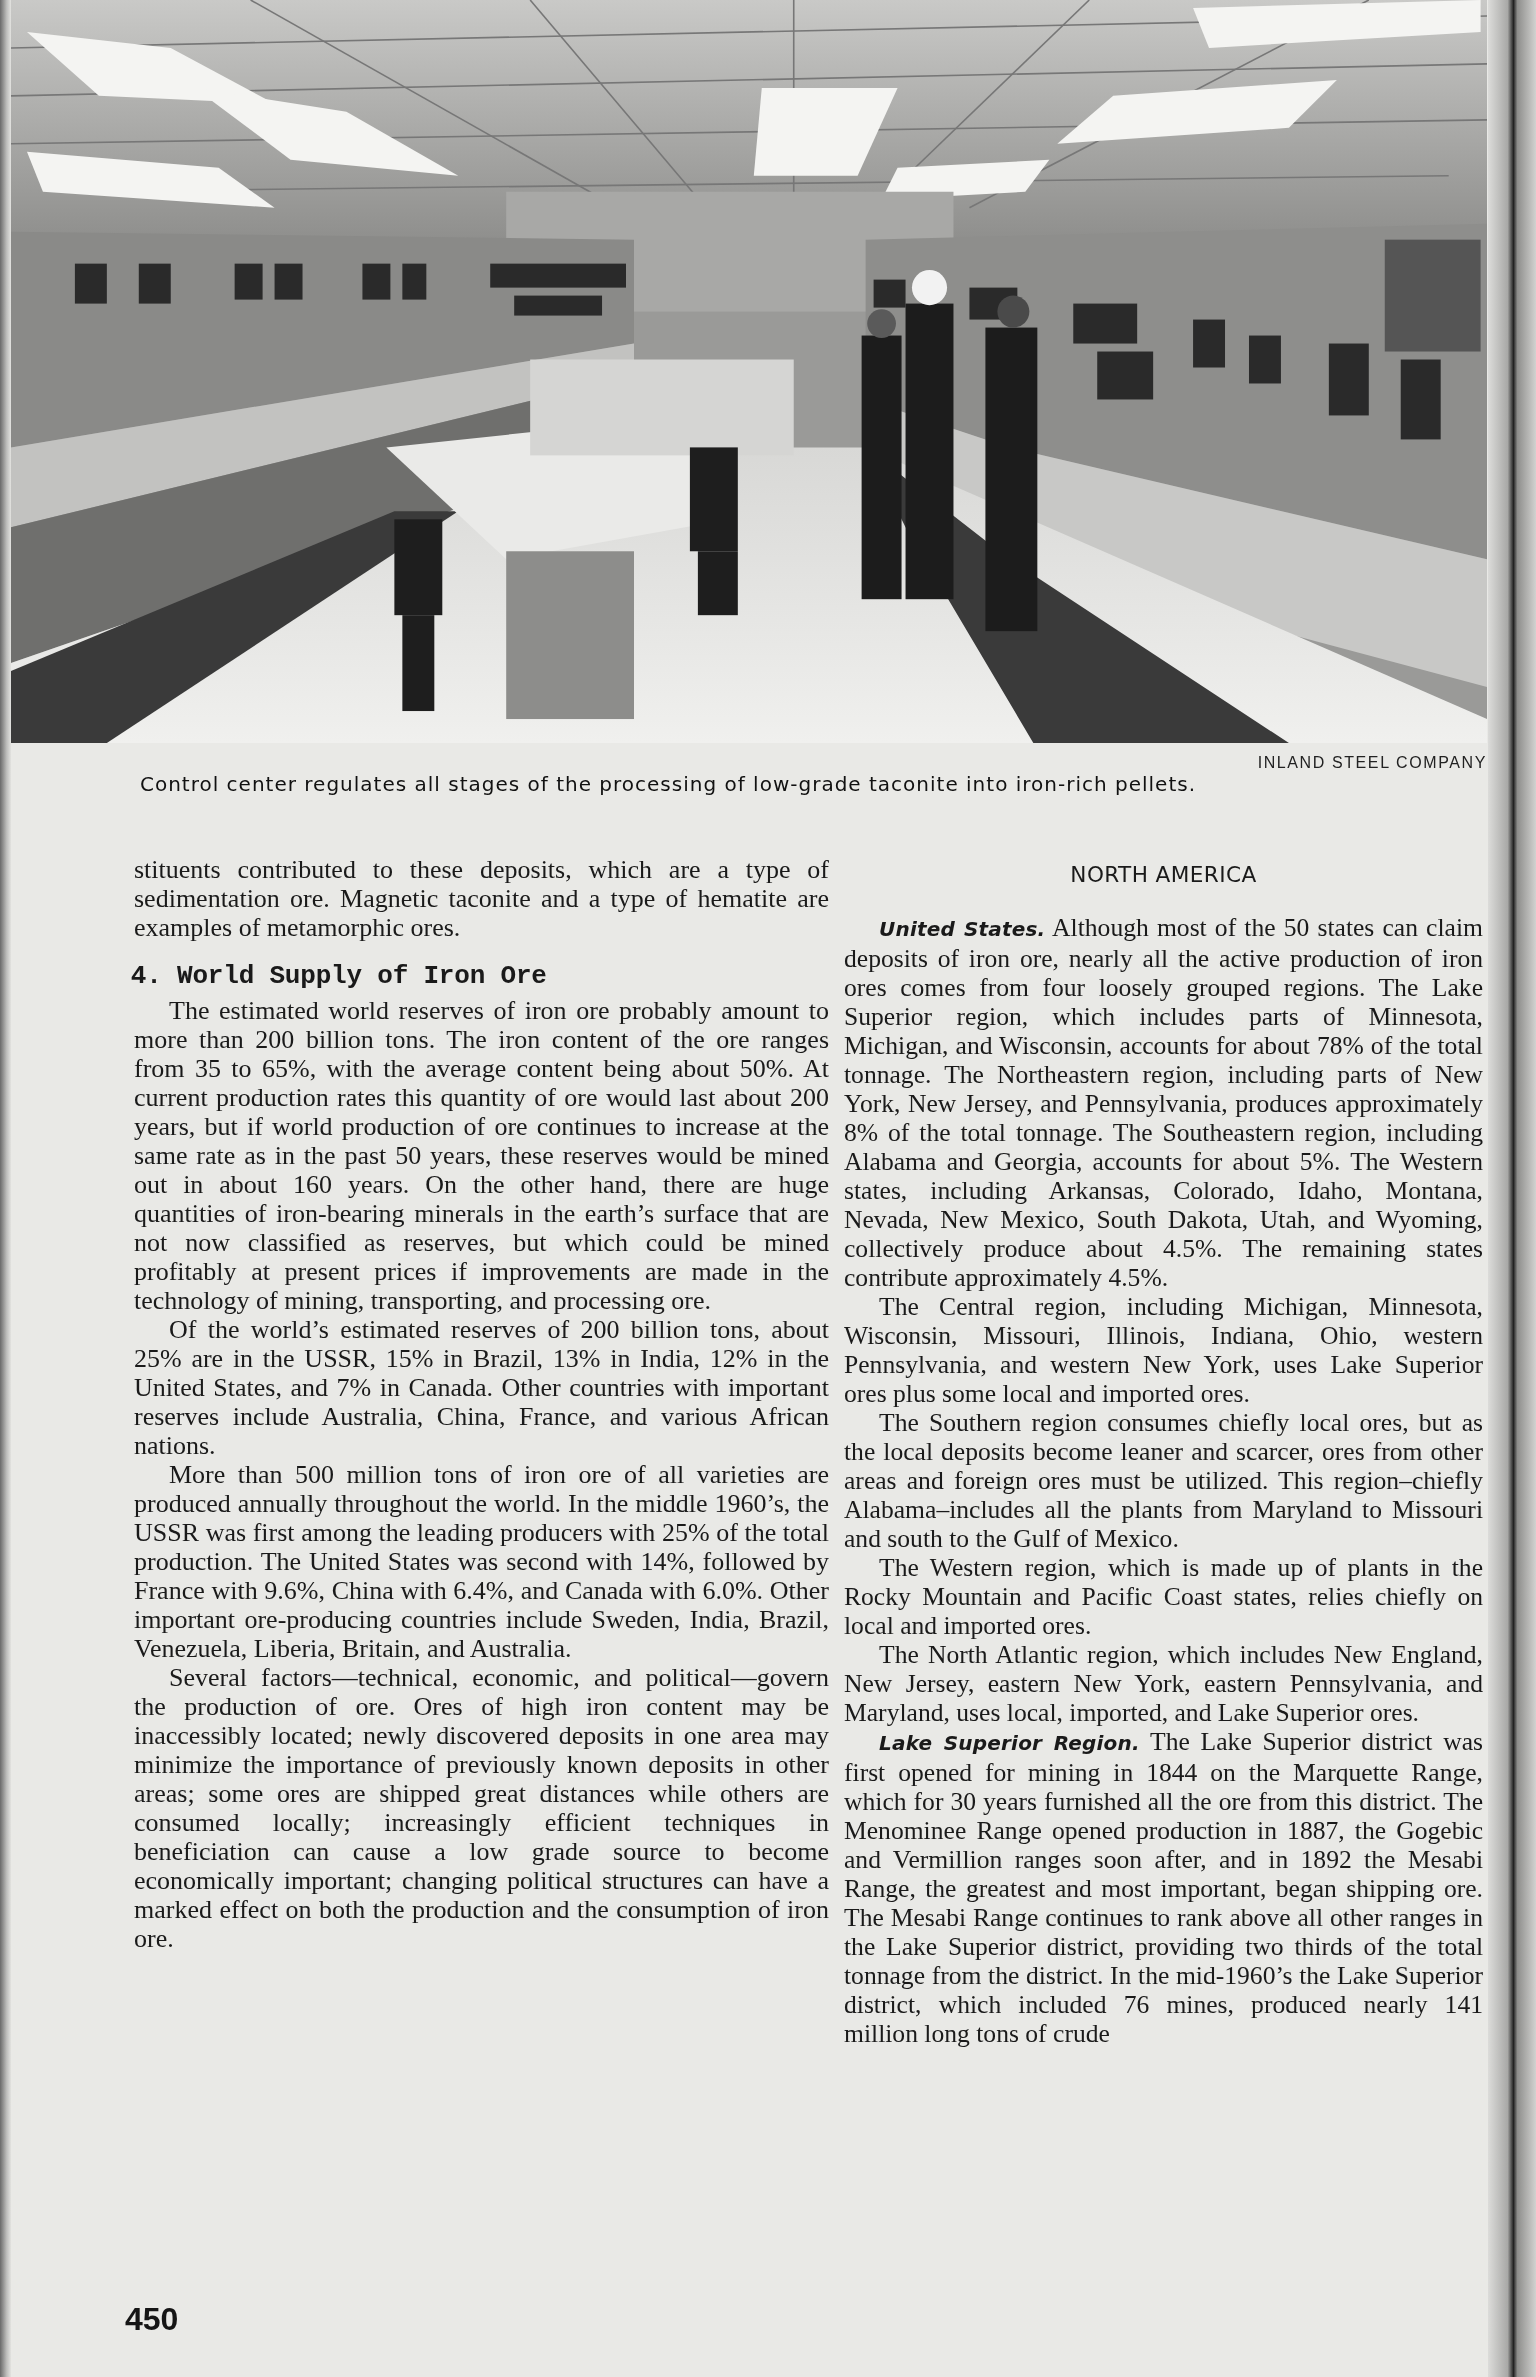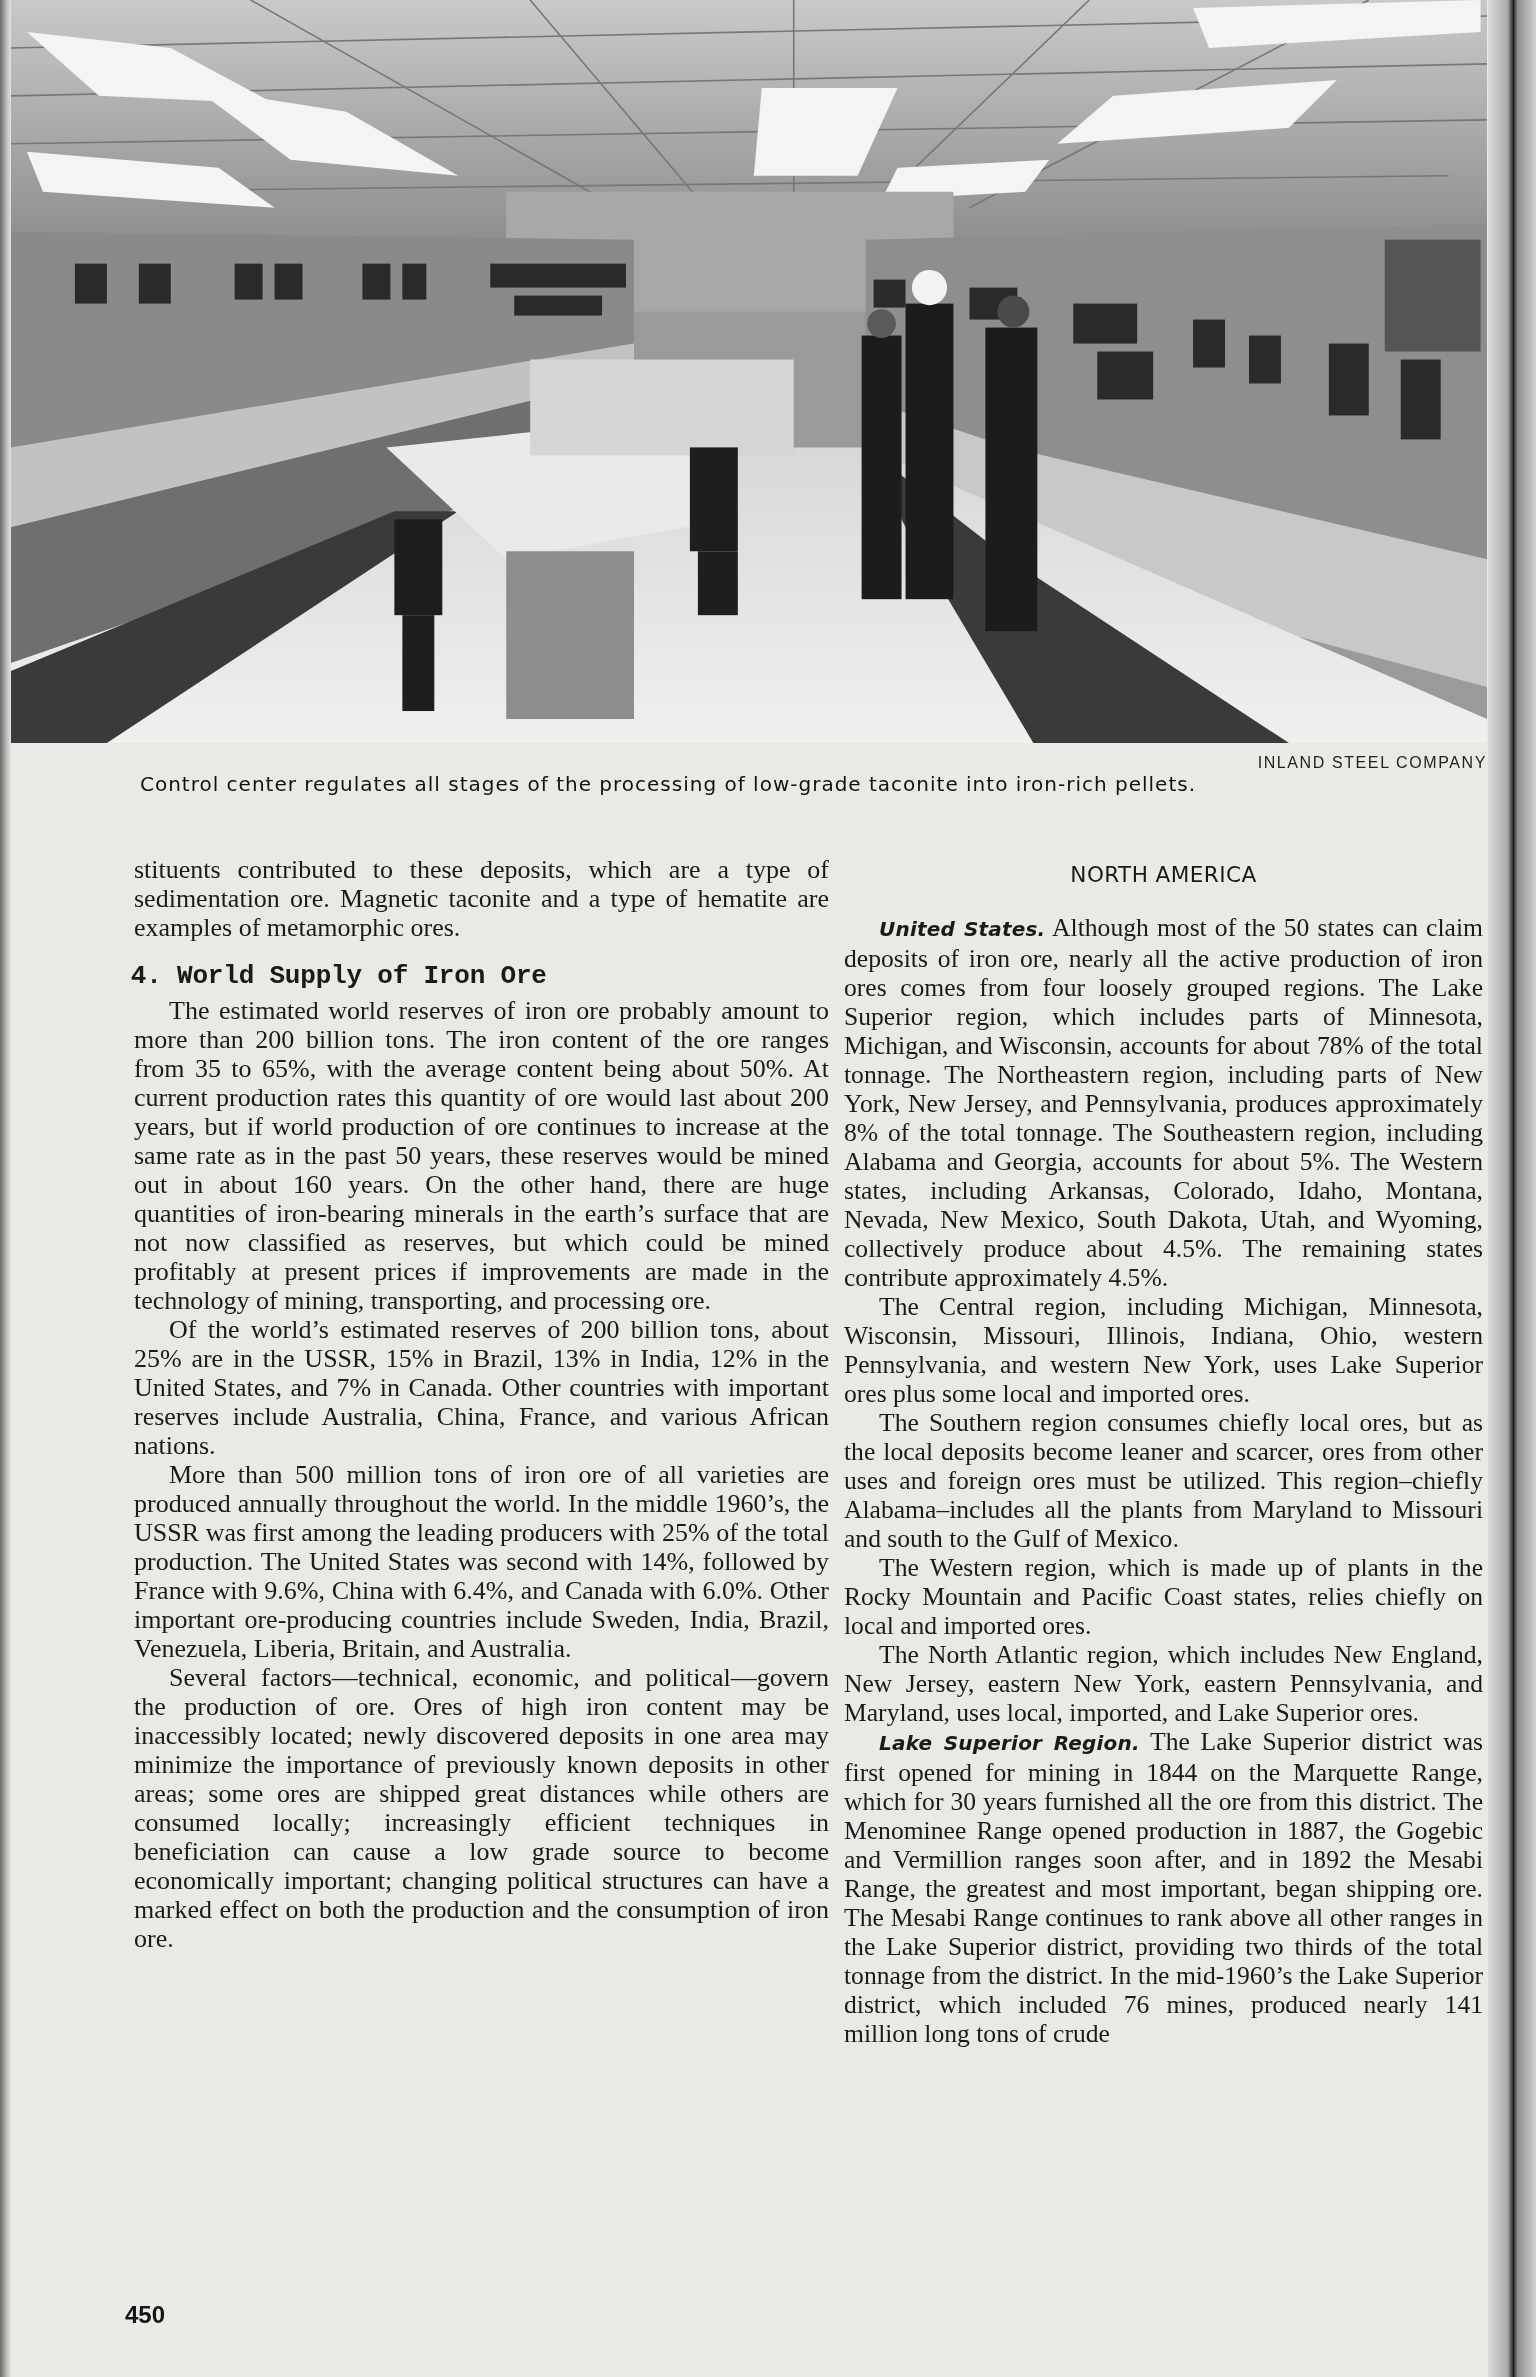--- a/index.html
+++ b/index.html
@@ -54,21 +54,21 @@
     font-size: 21.6px; text-align: center; margin: 4.8px 0 24px 0; letter-spacing: 0.4px;
   }
   .run-in {
     font-family: "DejaVu Sans", "Liberation Sans", sans-serif;
     font-weight: bold; font-size: 20px; letter-spacing: 0.2px; font-style: italic;
   }
   .run-in.italic { font-style: italic; }
   .page-number {
     position: absolute; left: 125px; top: 2301px;
     font-family: "Liberation Sans", "DejaVu Sans", sans-serif;
-    font-weight: bold; font-size: 24px; color: #151515;
+    font-weight: bold; font-size: 32px; color: #151515;
   }
 </style>
 </head>
 <body>
 
 <div class="page-edge-left"></div>
 
 <div class="photo">
   <svg viewBox="0 0 1848 930" preserveAspectRatio="none">
     <defs>
@@ -169,20 +169,20 @@
   <p class="indent">The estimated world reserves of iron ore probably amount to more than 200 billion tons. The iron content of the ore ranges from 35 to 65%, with the average content being about 50%. At current production rates this quantity of ore would last about 200 years, but if world production of ore continues to increase at the same rate as in the past 50 years, these reserves would be mined out in about 160 years. On the other hand, there are huge quantities of iron-bearing minerals in the earth’s surface that are not now classified as reserves, but which could be mined profitably at present prices if improvements are made in the technology of mining, transporting, and processing ore.</p>
   <p class="indent">Of the world’s estimated reserves of 200 billion tons, about 25% are in the USSR, 15% in Brazil, 13% in India, 12% in the United States, and 7% in Canada. Other countries with important reserves include Australia, China, France, and various African nations.</p>
   <p class="indent">More than 500 million tons of iron ore of all varieties are produced annually throughout the world. In the middle 1960’s, the USSR was first among the leading producers with 25% of the total production. The United States was second with 14%, followed by France with 9.6%, China with 6.4%, and Canada with 6.0%. Other important ore-producing countries include Sweden, India, Brazil, Venezuela, Liberia, Britain, and Australia.</p>
   <p class="indent">Several factors—technical, economic, and political—govern the production of ore. Ores of high iron content may be inaccessibly located; newly discovered deposits in one area may minimize the importance of previously known deposits in other areas; some ores are shipped great distances while others are consumed locally; increasingly efficient techniques in beneficiation can cause a low grade source to become economically important; changing political structures can have a marked effect on both the production and the consumption of iron ore.</p>
 </div>
 
 <div class="col col-right">
   <div class="region-heading">NORTH AMERICA</div>
   <p class="indent"><span class="run-in">United States.</span> <span>Although most of the 50 states can claim deposits of iron ore, nearly all the active production of iron ores comes from four loosely grouped regions. The Lake Superior region, which includes parts of Minnesota, Michigan, and Wisconsin, accounts for about 78% of the total tonnage. The Northeastern region, including parts of New York, New Jersey, and Pennsylvania, produces approximately 8% of the total tonnage. The Southeastern region, including Alabama and Georgia, accounts for about 5%. The Western states, including Arkansas, Colorado, Idaho, Montana, Nevada, New Mexico, South Dakota, Utah, and Wyoming, collectively produce about 4.5%. The remaining states contribute approximately 4.5%.</span></p>
   <p class="indent">The Central region, including Michigan, Minnesota, Wisconsin, Missouri, Illinois, Indiana, Ohio, western Pennsylvania, and western New York, uses Lake Superior ores plus some local and imported ores.</p>
-  <p class="indent">The Southern region consumes chiefly local ores, but as the local deposits become leaner and scarcer, ores from other uses and foreign ores must be utilized. This region–chiefly Alabama–includes all the plants from Maryland to Missouri and south to the Gulf of Mexico.</p>
+  <p class="indent">The Southern region consumes chiefly local ores, but as the local deposits become leaner and scarcer, ores from other areas and foreign ores must be utilized. This region–chiefly Alabama–includes all the plants from Maryland to Missouri and south to the Gulf of Mexico.</p>
   <p class="indent">The Western region, which is made up of plants in the Rocky Mountain and Pacific Coast states, relies chiefly on local and imported ores.</p>
   <p class="indent">The North Atlantic region, which includes New England, New Jersey, eastern New York, eastern Pennsylvania, and Maryland, uses local, imported, and Lake Superior ores.</p>
   <p class="indent"><span class="run-in italic">Lake Superior Region.</span> <span>The Lake Superior district was first opened for mining in 1844 on the Marquette Range, which for 30 years furnished all the ore from this district. The Menominee Range opened production in 1887, the Gogebic and Vermillion ranges soon after, and in 1892 the Mesabi Range, the greatest and most important, began shipping ore. The Mesabi Range continues to rank above all other ranges in the Lake Superior district, providing two thirds of the total tonnage from the district. In the mid-1960’s the Lake Superior district, which included 76 mines, produced nearly 141 million long tons of crude</span></p>
 </div>
 
 <div class="page-number">450</div>
 
 
 </body></html>

